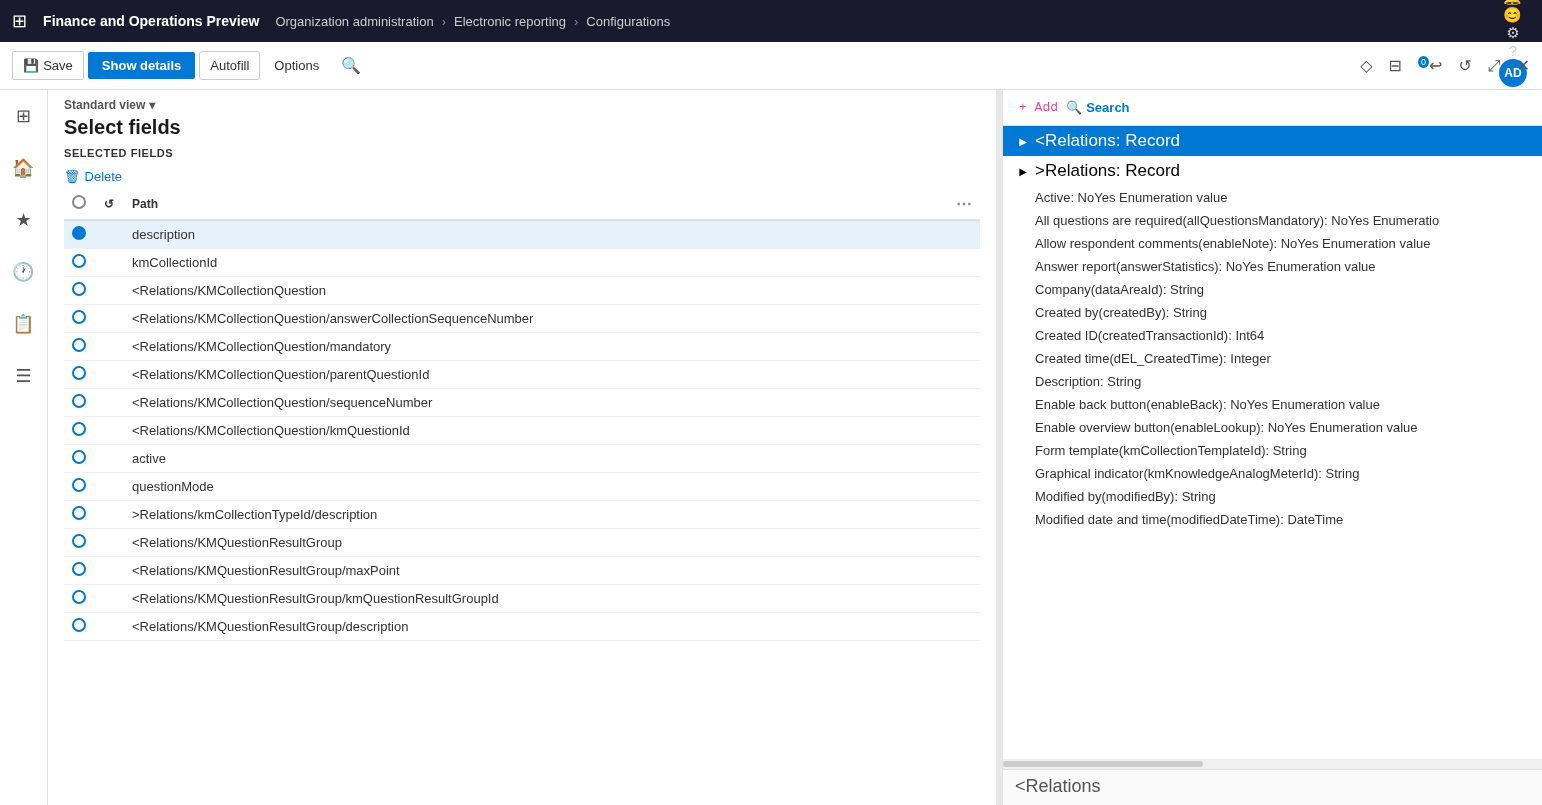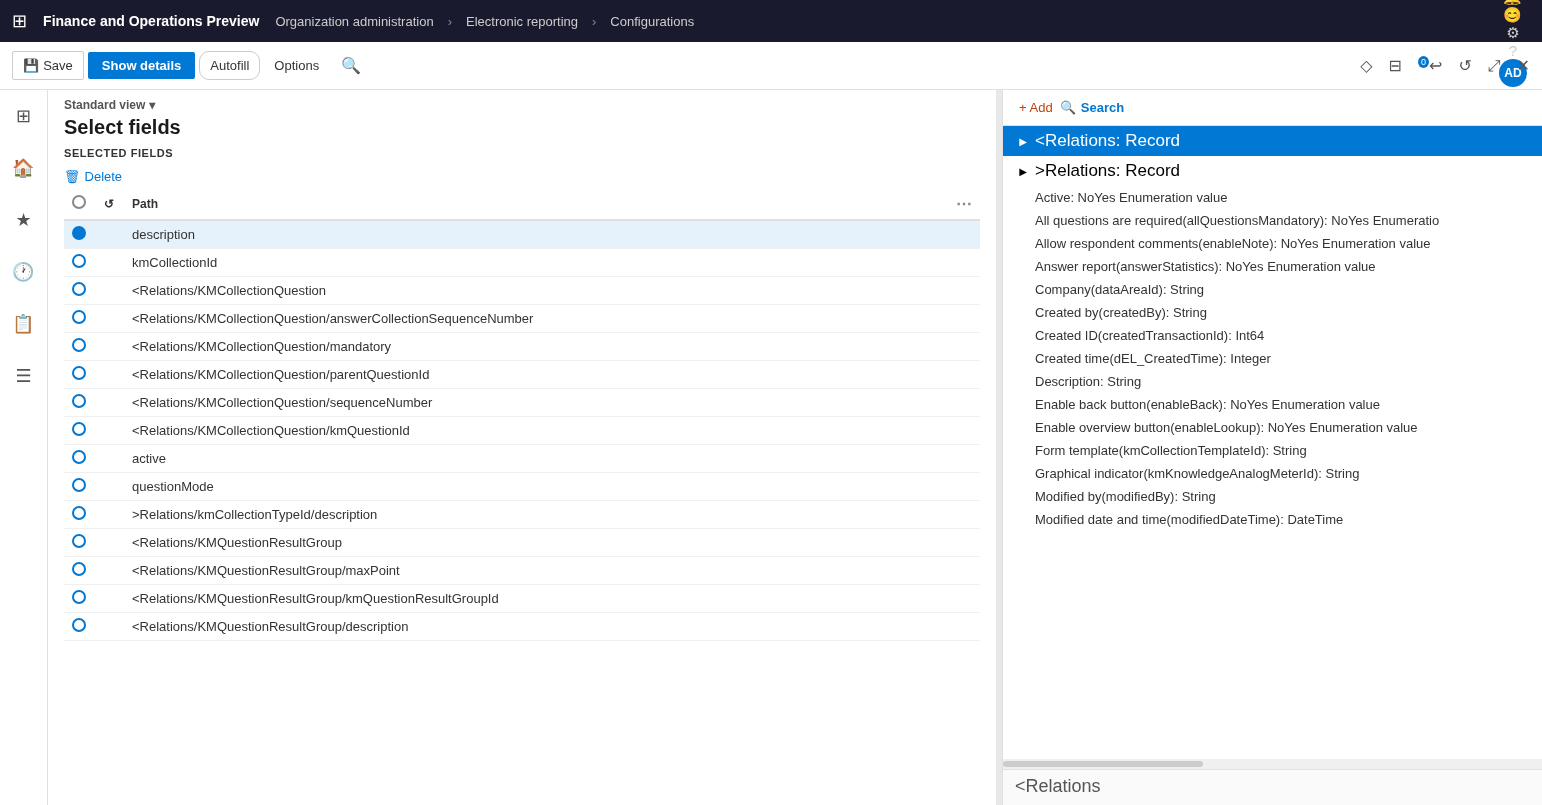--- a/index.html
+++ b/index.html
@@ -18,21 +18,21 @@
     .top-nav .app-title {
       font-size: 14px;
       font-weight: 600;
       color: #fff;
       white-space: nowrap;
       margin-right: 8px;
     }
     .top-nav .breadcrumb {
       display: flex;
       align-items: center;
-      gap: 14px;
+      gap: 8px;
       color: #ccc;
       font-size: 13px;
     }
     .top-nav .breadcrumb .sep {
       color: #888;
     }
     .top-nav .spacer { flex: 1; }
     .top-nav .nav-icons {
       display: flex;
       align-items: center;
@@ -91,21 +91,21 @@
     .toolbar .btn-autofill {
       display: flex;
       align-items: center;
       gap: 4px;
       padding: 6px 10px;
       border: 1px solid #ccc;
       background: #fff;
       color: #333;
       cursor: pointer;
       font-size: 13px;
-      border-radius: 10px;
+      border-radius: 3px;
     }
     .toolbar .btn-options {
       display: flex;
       align-items: center;
       gap: 4px;
       padding: 6px 10px;
       border: none;
       background: #fff;
       color: #333;
       cursor: pointer;
@@ -273,23 +273,24 @@
       gap: 8px;
       padding: 10px 12px;
       border-bottom: 1px solid #e0e0e0;
     }
     .btn-add {
       display: flex;
       align-items: center;
       gap: 4px;
       background: none;
       border: none;
-      color: #c2410c;
-      cursor: pointer;
-      font-size: 13px;
+      color: #ec4899;
+      cursor: pointer;
+      font-size: 13px;
+      font-family: Liberation Mono, monospace;
     }
     .btn-search-panel {
       display: flex;
       align-items: center;
       gap: 4px;
       background: none;
       border: none;
       color: #0078d4;
       cursor: pointer;
       font-size: 13px;

